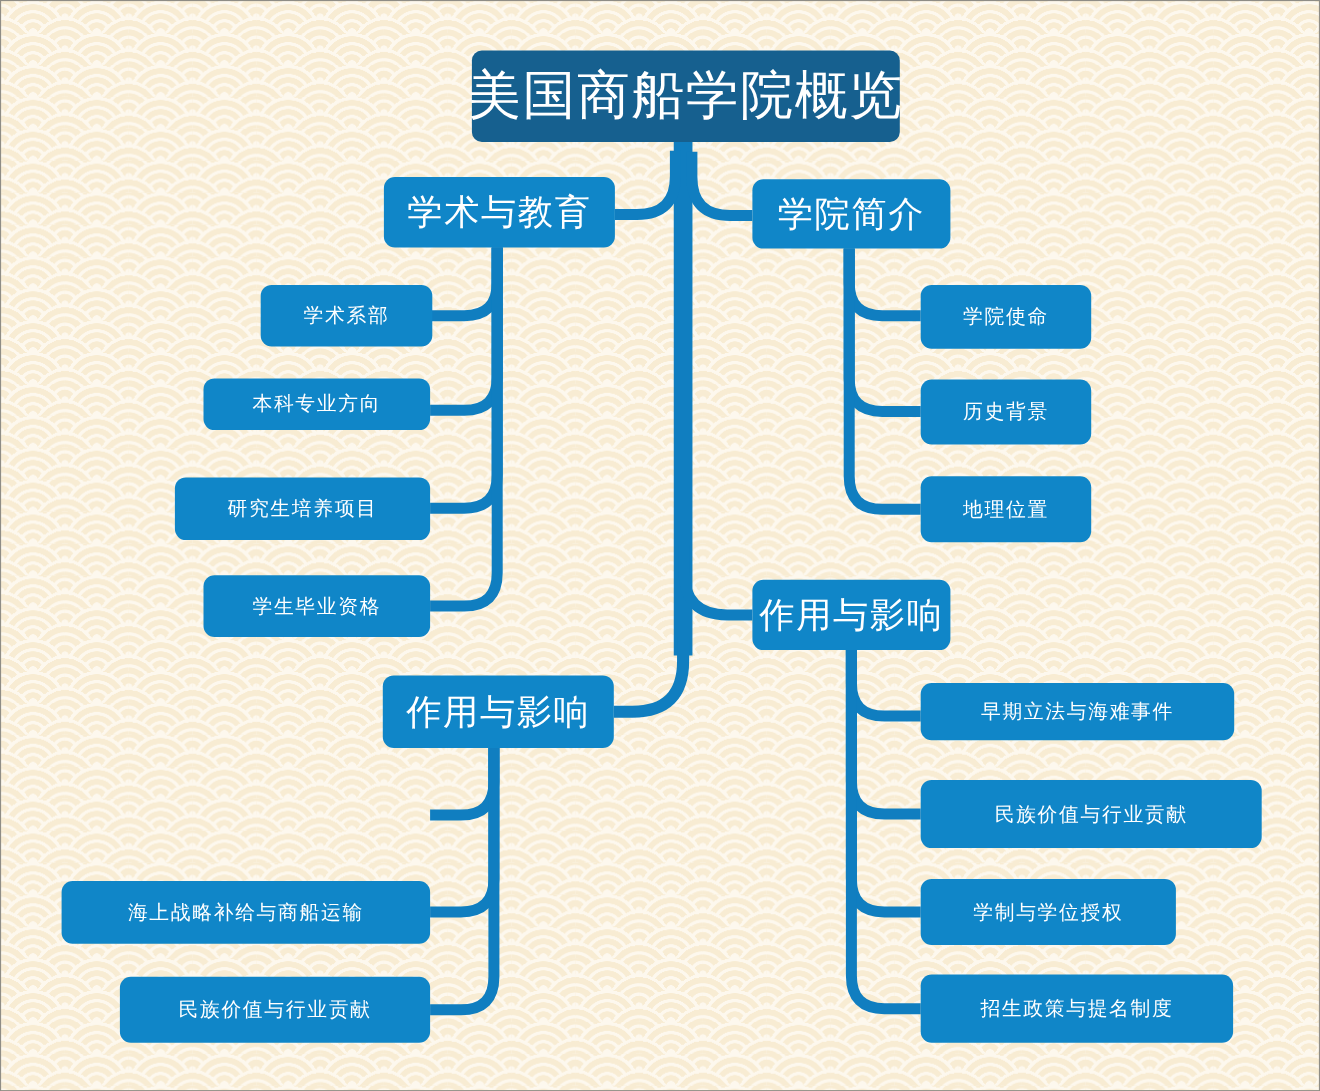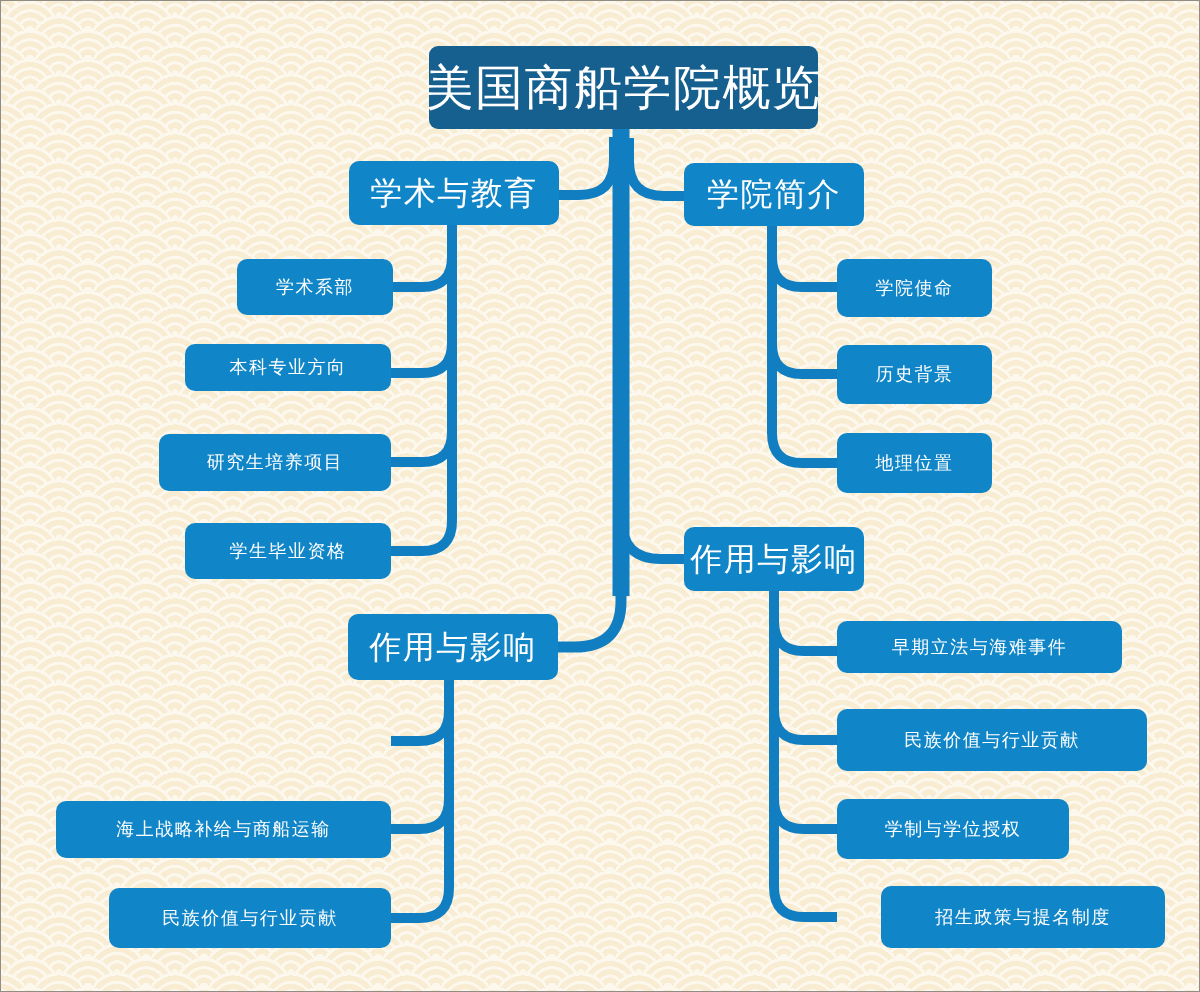--- a/index.html
+++ b/index.html
@@ -93,19 +93,19 @@
 
   <div class="node child" style="left:836px;top:258px;width:155px;height:58px">学院使命</div>
   <div class="node branch" style="left:683px;top:162px;width:180px;height:63px">学院简介</div>
   <div class="node child" style="left:836px;top:344px;width:155px;height:59px">历史背景</div>
   <div class="node child" style="left:836px;top:432px;width:155px;height:60px">地理位置</div>
 
   <div class="node branch" style="left:683px;top:526px;width:180px;height:64px">作用与影响</div>
   <div class="node child" style="left:836px;top:620px;width:285px;height:52px">早期立法与海难事件</div>
   <div class="node child" style="left:836px;top:708px;width:310px;height:62px">民族价值与行业贡献</div>
   <div class="node child" style="left:836px;top:798px;width:232px;height:60px">学制与学位授权</div>
-  <div class="node child" style="left:880px;top:885px;width:284px;height:62px">招生政策与提名制度</div>
+  <div class="node child" style="left:836px;top:885px;width:284px;height:62px">招生政策与提名制度</div>
 
   <div class="node branch" style="left:347px;top:613px;width:210px;height:66px">作用与影响</div>
   <div class="node child" style="left:55px;top:800px;width:335px;height:57px">海上战略补给与商船运输</div>
   <div class="node child" style="left:108px;top:887px;width:282px;height:60px">民族价值与行业贡献</div>
 
 </div>
 
 </body></html>

